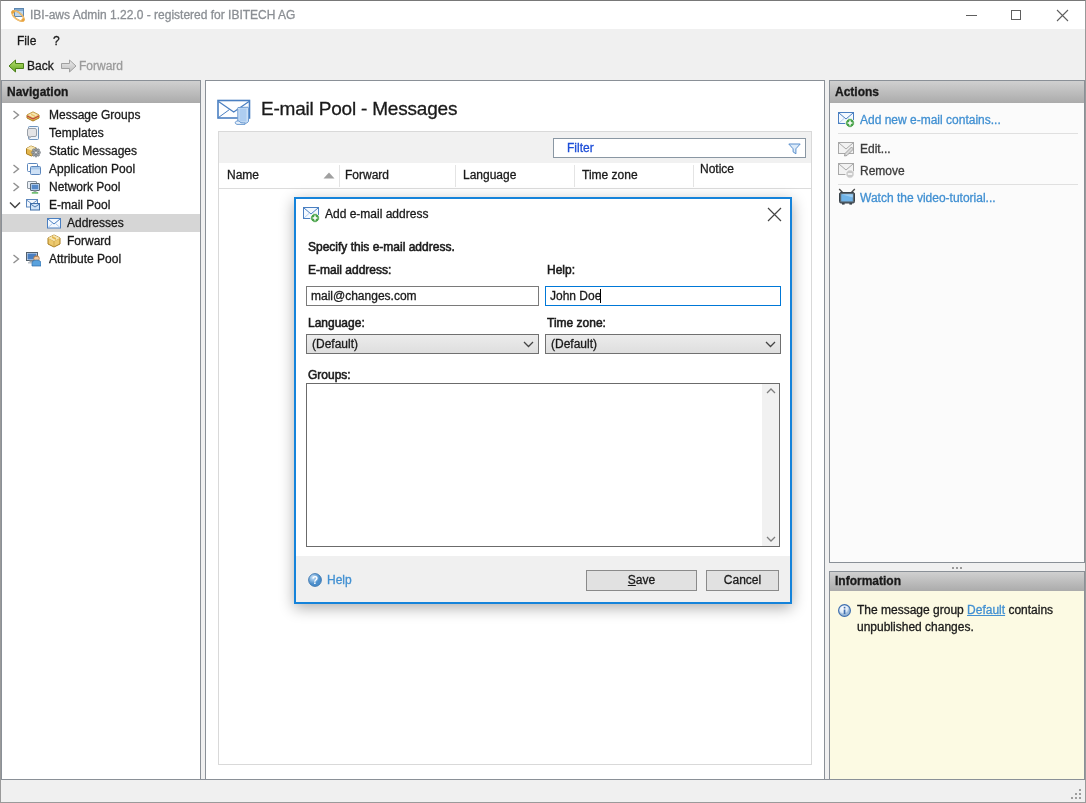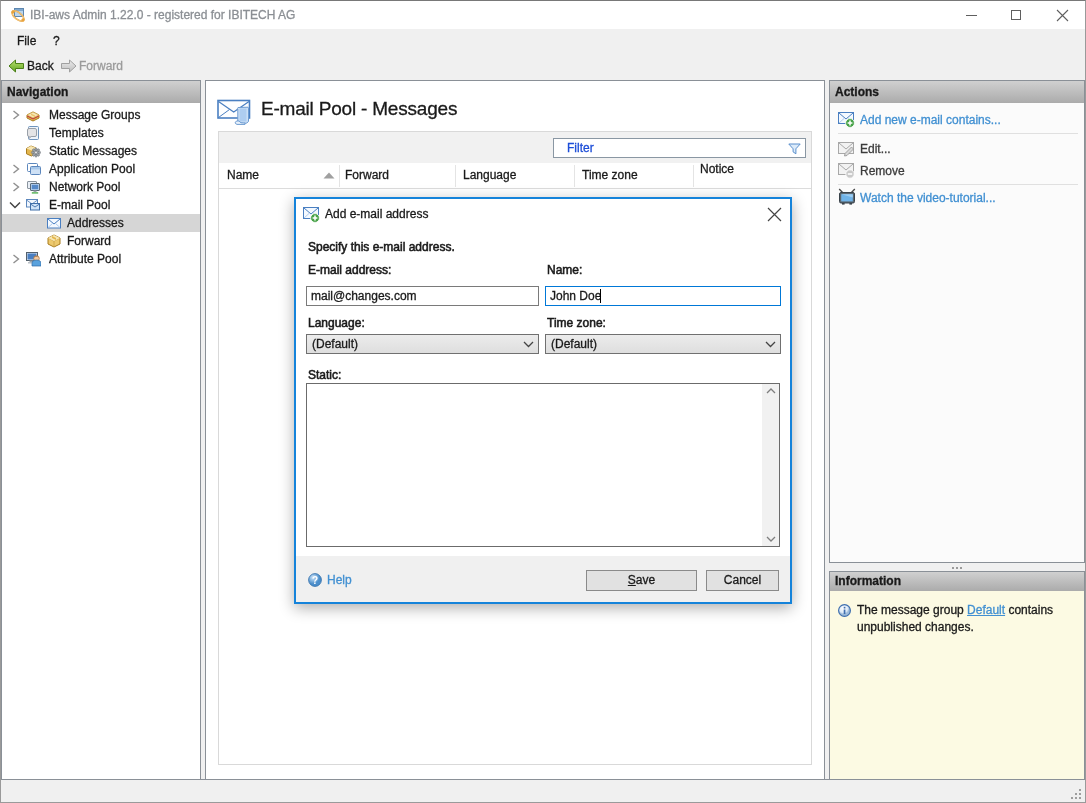--- a/index.html
+++ b/index.html
@@ -262,39 +262,39 @@
  <path d="M1,12 L6,7.5 M15,12 L10,7.5" stroke="#9ec0e8" stroke-width="0.8" fill="none"></path>
  <circle cx="12" cy="12" r="4.4" fill="#47a247" stroke="#fff" stroke-width="0.8"></circle>
  <path d="M12,9.6 L12,14.4 M9.6,12 L14.4,12" stroke="#fff" stroke-width="1.5"></path>
 </svg>
 <div class="a t" style="left:325px;top:205px;line-height:18px">Add e-mail address</div>
 <svg class="a" style="left:767px;top:207px" width="15" height="15">
     <path d="M1,1 L14,14 M14,1 L1,14" stroke="#444" stroke-width="1.2" fill="none"></path>
   </svg>
 <div class="a t lbl" style="left:308px;top:240px;line-height:14px">Specify this e-mail address.</div>
 <div class="a t lbl" style="left:308px;top:263px;line-height:14px">E-mail address:</div>
-<div class="a t lbl" style="left:547px;top:263px;line-height:14px">Name:</div>
+<div class="a t lbl" style="left:547px;top:263px;line-height:14px">Help:</div>
 <div class="a" style="left:306px;top:286px;width:233px;height:20px;background:#fff;border:1px solid #7a7a7a"></div>
 <div class="a t" style="left:311px;top:286px;line-height:20px">mail@changes.com</div>
 <div class="a" style="left:545px;top:286px;width:236px;height:20px;background:#fff;border:1px solid #0078d7"></div>
 <div class="a t" style="left:550px;top:286px;line-height:20px">John Doe</div>
 <div class="a" style="left:600px;top:289px;width:1px;height:14px;background:#000"></div>
 <div class="a t lbl" style="left:308px;top:316px;line-height:14px">Language:</div>
 <div class="a t lbl" style="left:547px;top:316px;line-height:14px">Time zone:</div>
 <div class="a" style="left:306px;top:334px;width:233px;height:20px;background:linear-gradient(#ececec,#dedede);border:1px solid #707070"></div>
 <div class="a t" style="left:312px;top:334px;line-height:20px">(Default)</div>
 <svg class="a" style="left:523px;top:341px" width="11" height="7">
     <path d="M1,1 L5.5,5.5 L10,1" stroke="#444" stroke-width="1.3" fill="none"></path>
   </svg>
 <div class="a" style="left:545px;top:334px;width:236px;height:20px;background:linear-gradient(#ececec,#dedede);border:1px solid #707070"></div>
 <div class="a t" style="left:551px;top:334px;line-height:20px">(Default)</div>
 <svg class="a" style="left:765px;top:341px" width="11" height="7">
     <path d="M1,1 L5.5,5.5 L10,1" stroke="#444" stroke-width="1.3" fill="none"></path>
   </svg>
-<div class="a t lbl" style="left:308px;top:368px;line-height:14px">Static:</div>
+<div class="a t lbl" style="left:308px;top:368px;line-height:14px">Groups:</div>
 <div class="a" style="left:306px;top:383px;width:474px;height:164px;background:#fff;border:1px solid #6b6b6b"></div>
 <div class="a" style="left:762px;top:384px;width:17px;height:162px;background:#f1f1f1"></div>
 <svg class="a" style="left:766px;top:388px" width="10" height="6">
     <path d="M1,5 L5,1 L9,5" stroke="#7f7f7f" stroke-width="1.3" fill="none"></path>
   </svg>
 <svg class="a" style="left:766px;top:536px" width="10" height="6">
     <path d="M1,1 L5,5 L9,1" stroke="#7f7f7f" stroke-width="1.3" fill="none"></path>
   </svg>
 <div class="a" style="left:296px;top:556px;width:494px;height:46px;background:#f0f0f0"></div>
 <svg class="a" style="left:308px;top:573px" width="14" height="14">

